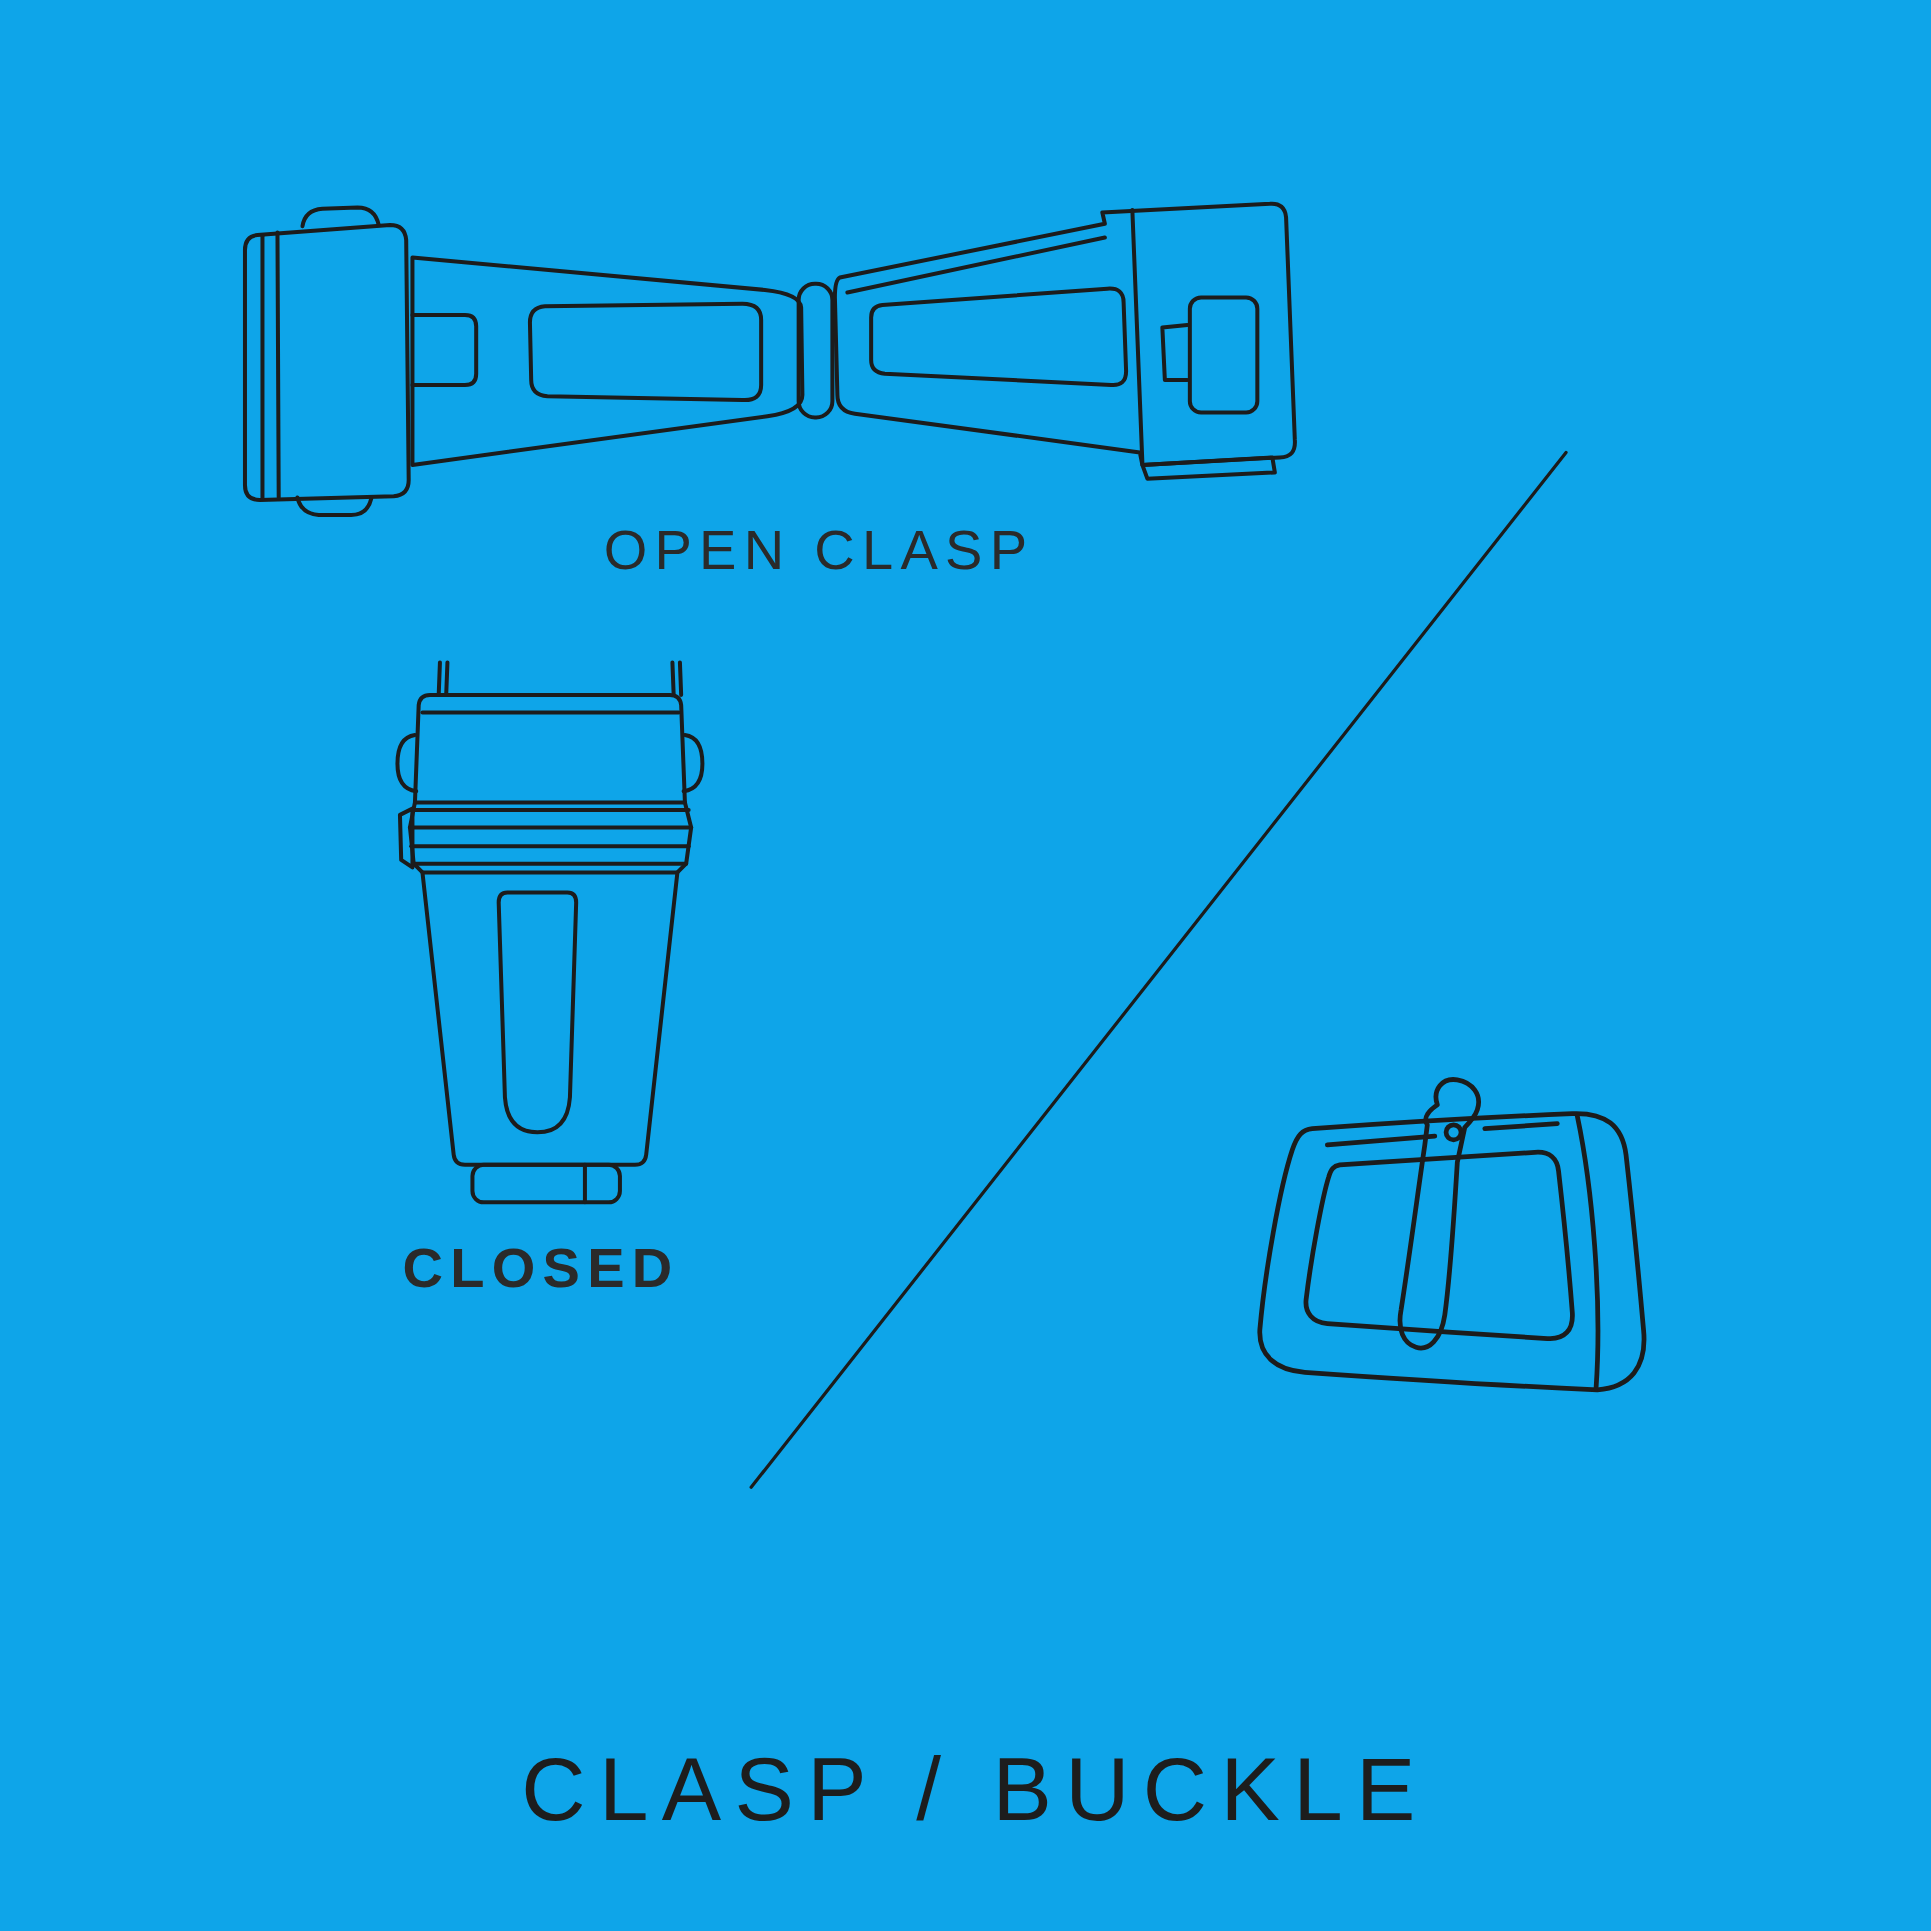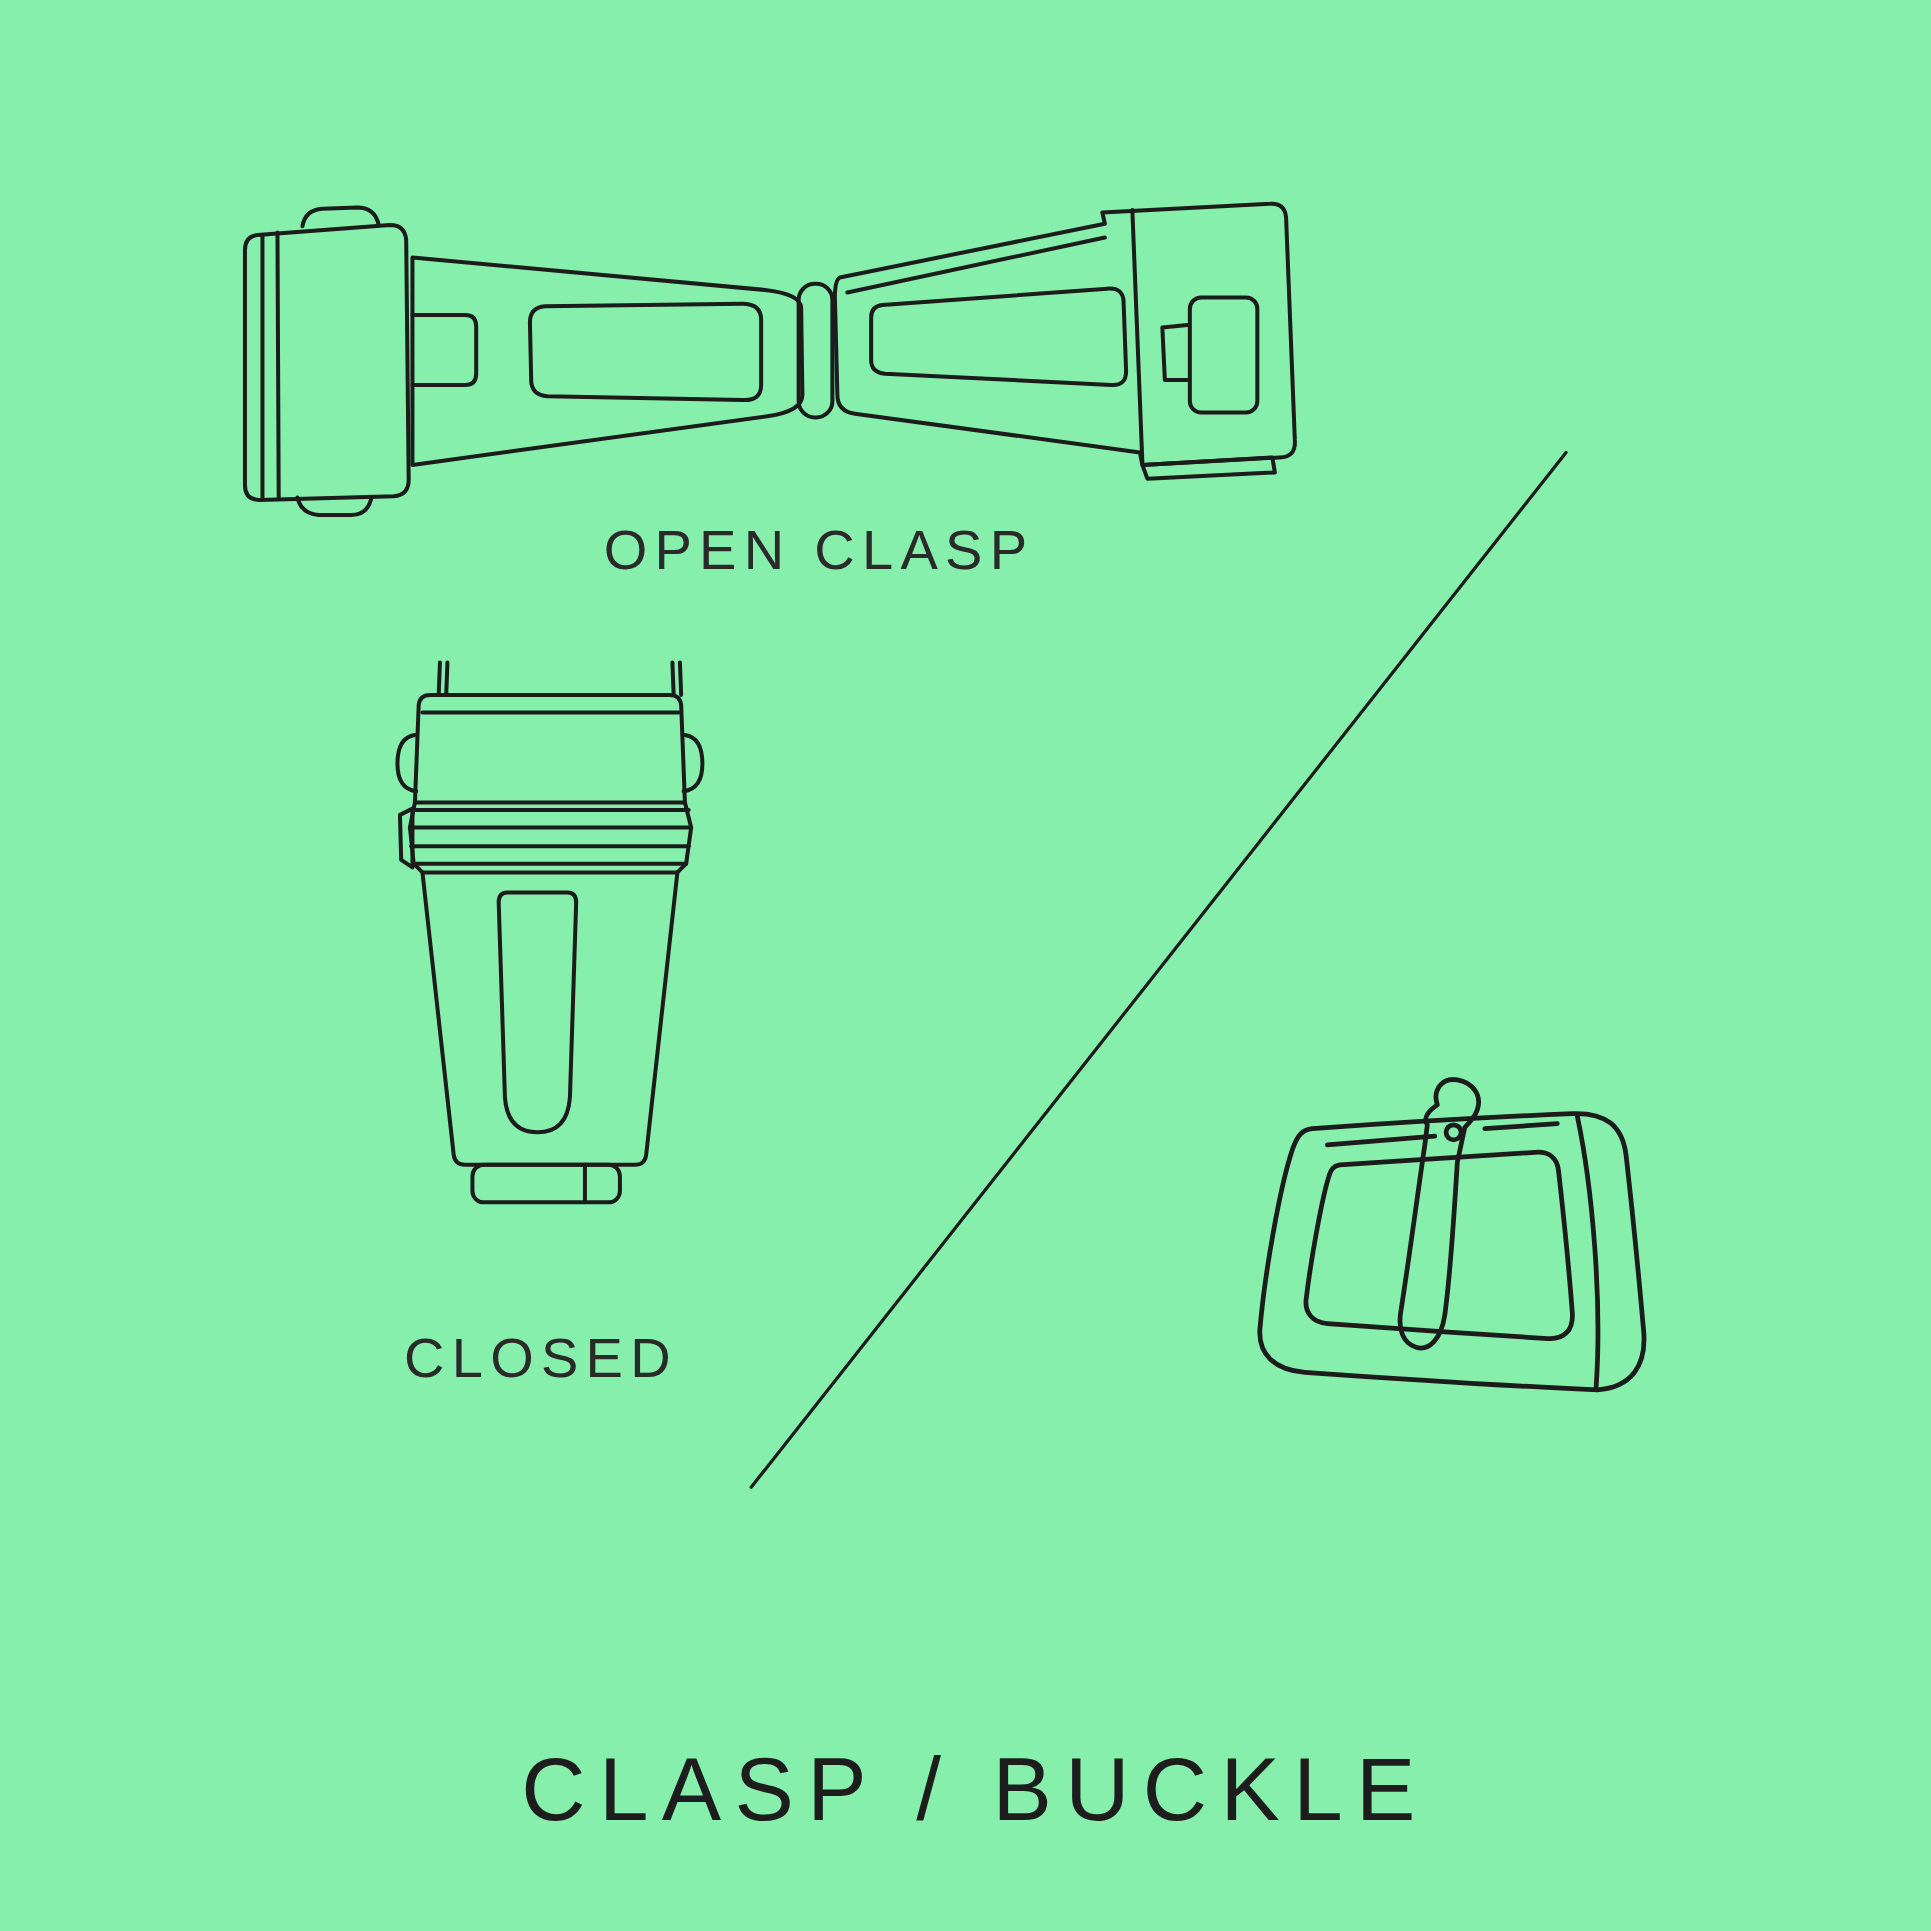--- a/index.html
+++ b/index.html
@@ -4,21 +4,21 @@
 <style>
   html, body {
     margin: 0;
     padding: 0;
     background: #ffffff;
   }
   .page {
     position: relative;
     width: 1931px;
     height: 1931px;
-    background: #86efac;
+    background: #0ea5e9;
     overflow: hidden;
     font-family: "Liberation Sans", "DejaVu Sans", sans-serif;
   }
   .diagram-svg {
     position: absolute;
     left: 0;
     top: 0;
   }
   .label {
     position: absolute;
@@ -29,22 +29,23 @@
     letter-spacing: 0.13em;
     user-select: none;
   }
   .label-open-clasp {
     left: 819px;
     top: 517px;
     font-size: 56px;
   }
   .label-closed {
     left: 541px;
-    top: 1325px;
+    top: 1235px;
     font-size: 56px;
+    font-weight: bold;
   }
   .label-title {
     left: 975px;
     top: 1738px;
     font-size: 89px;
     letter-spacing: 0.15em;
     color: #1d1d1d;
     text-align: center;
   }
 </style>

